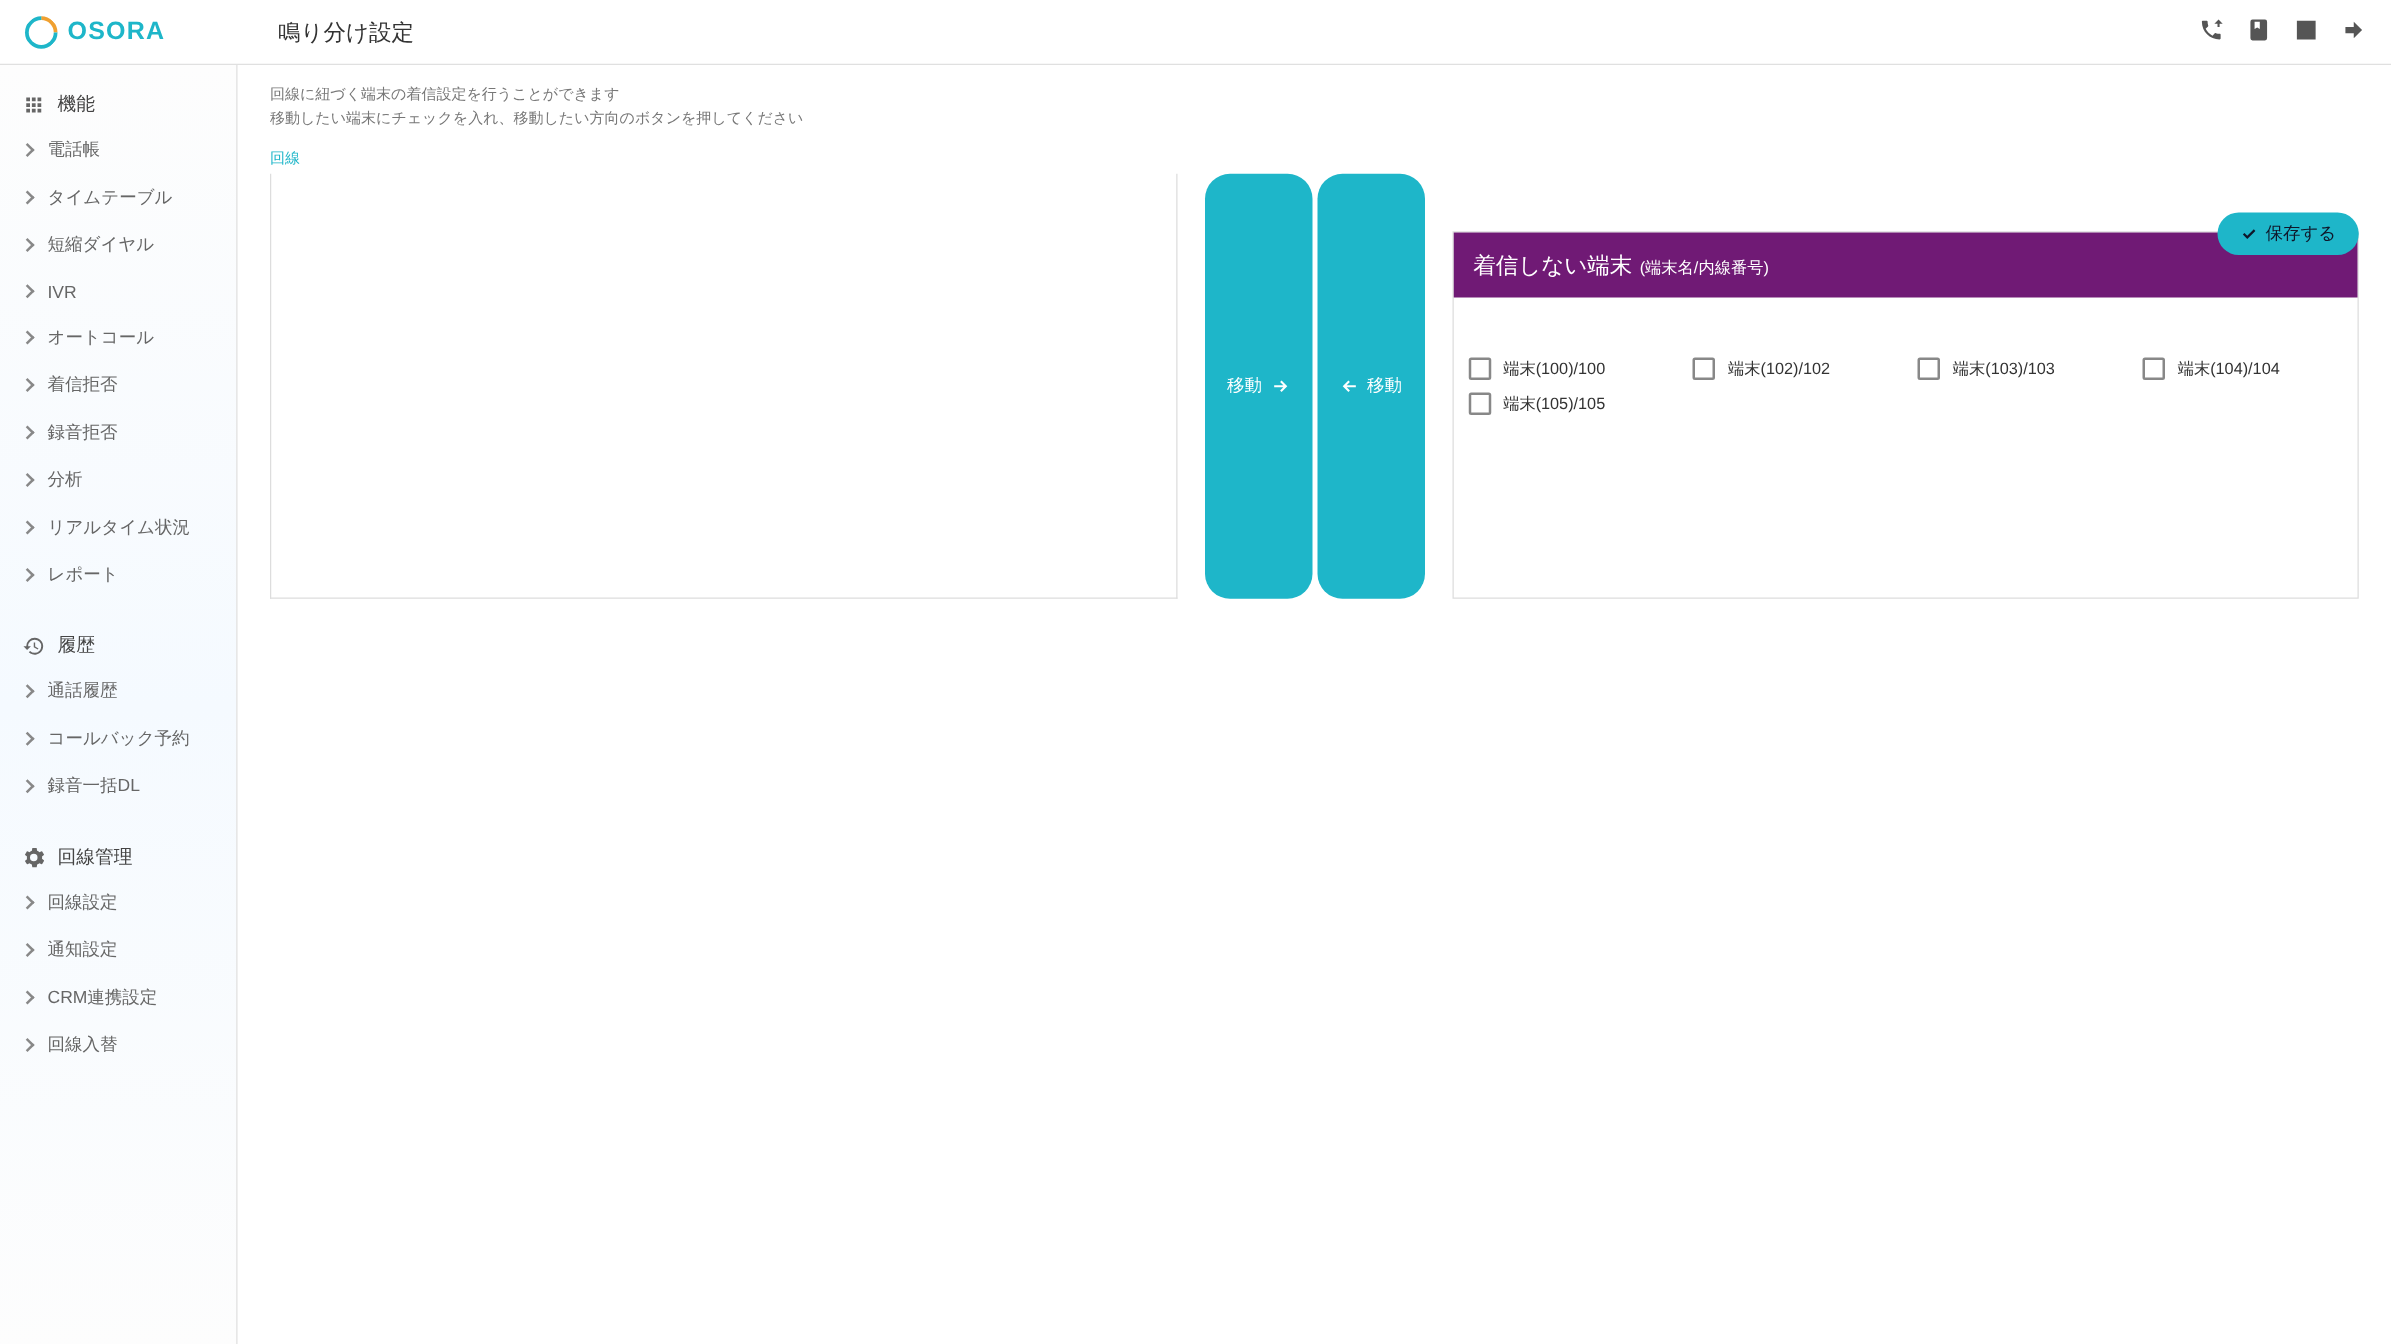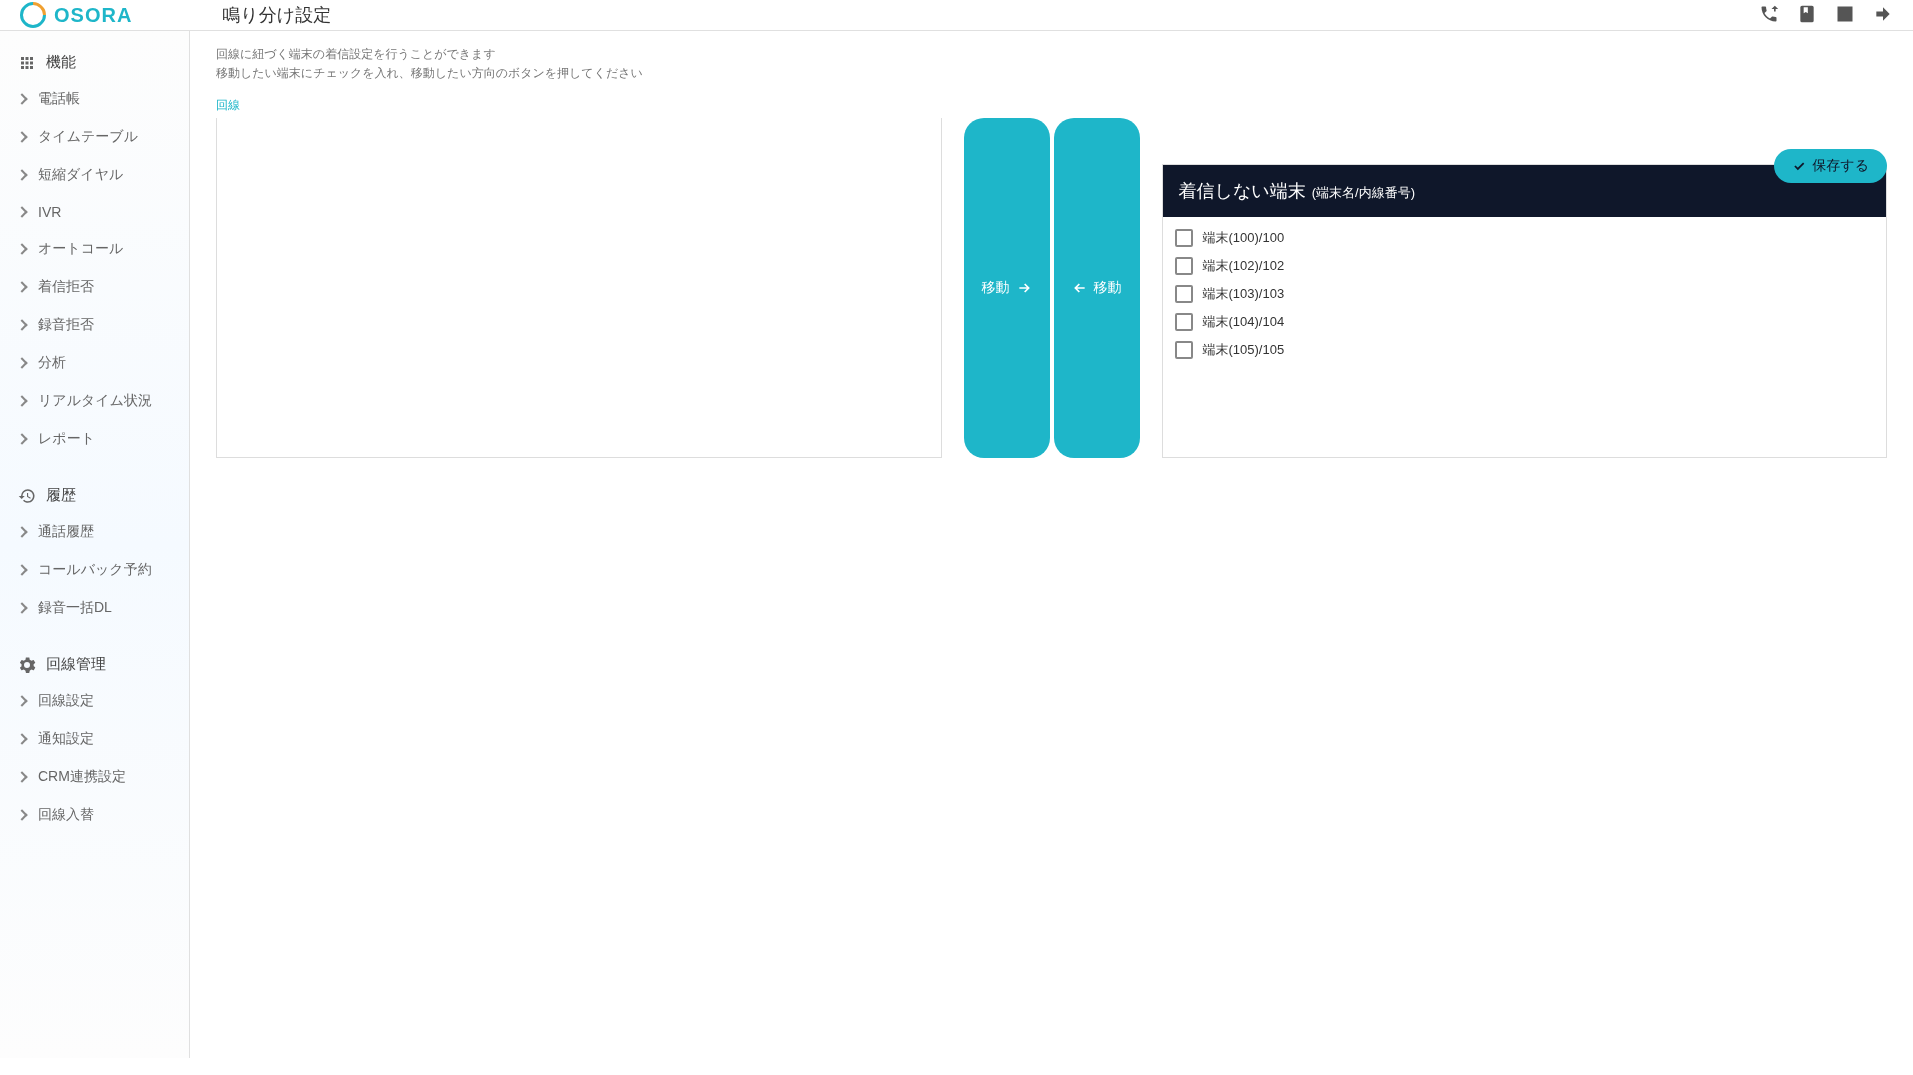--- a/index.html
+++ b/index.html
@@ -8,21 +8,21 @@
   background: #fff;
   color: #333;
   font-size: 14px;
 }
 .header {
   display: flex;
   align-items: center;
   justify-content: space-between;
   padding: 8px 20px;
   border-bottom: 1px solid #e0e0e0;
-  height: 31px;
+  height: 52px;
 }
 .header-left { display: flex; align-items: center; gap: 90px; }
 .logo { display: flex; align-items: center; gap: 8px; }
 .logo-icon {
   width: 26px; height: 26px; border-radius: 50%;
   border: 3px solid #1eb6c9;
   border-top-color: #f0a030;
   transform: rotate(45deg);
 }
 .logo-text { font-size: 20px; font-weight: 600; color: #1eb6c9; letter-spacing: 1px; }
@@ -79,28 +79,28 @@
   padding: 12px;
 }
 .col-left .panel-body { flex: 1; }
 
 .panel-right {
   border: 1px solid #ddd;
   margin-top: 46px;
   display: flex; flex-direction: column; flex: 1;
 }
 .panel-header {
-  background: #0f172a; color: #fff; padding: 14px 16px;
+  background: #701a75; color: #fff; padding: 14px 16px;
   display: flex; align-items: baseline; gap: 6px;
 }
 .panel-header-main { font-size: 18px; }
 .panel-header-sub { font-size: 13px; }
 .panel-right .panel-body { border: none; flex: 1; }
 
-.terminal-grid { display: grid; grid-template-columns: 1fr; gap: 10px 20px; }
+.terminal-grid { display: grid; grid-template-columns: 1fr 1fr 1fr 1fr; gap: 10px 20px; margin-top: 36px; }
 .terminal-item { display: flex; align-items: center; gap: 10px; }
 .terminal-checkbox {
   width: 18px; height: 18px; border: 2px solid #888; border-radius: 2px;
   cursor: pointer; flex-shrink: 0;
 }
 .terminal-label { font-size: 13px; color: #333; }
 
 .move-btn {
   background: #1eb6c9; color: #fff; border: none; border-radius: 20px;
   padding: 8px 18px; font-size: 14px; cursor: pointer;

